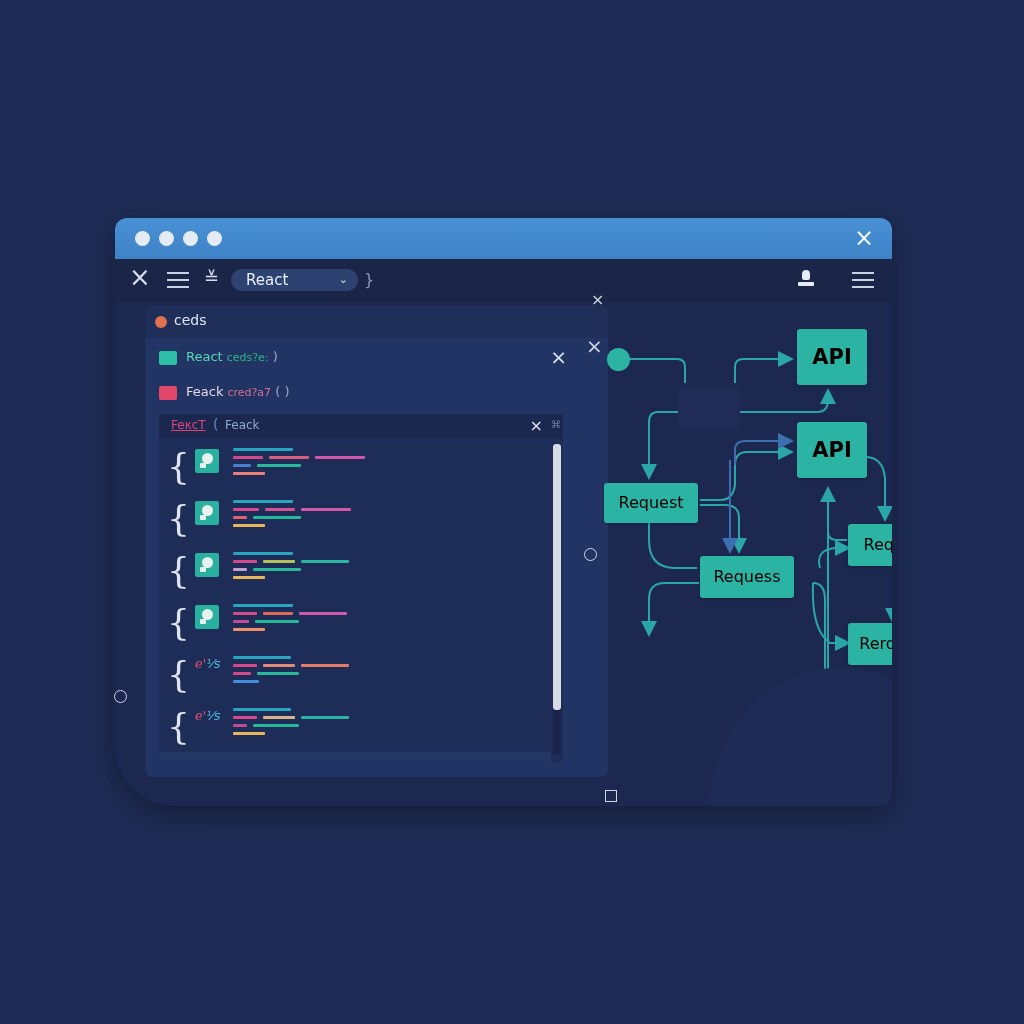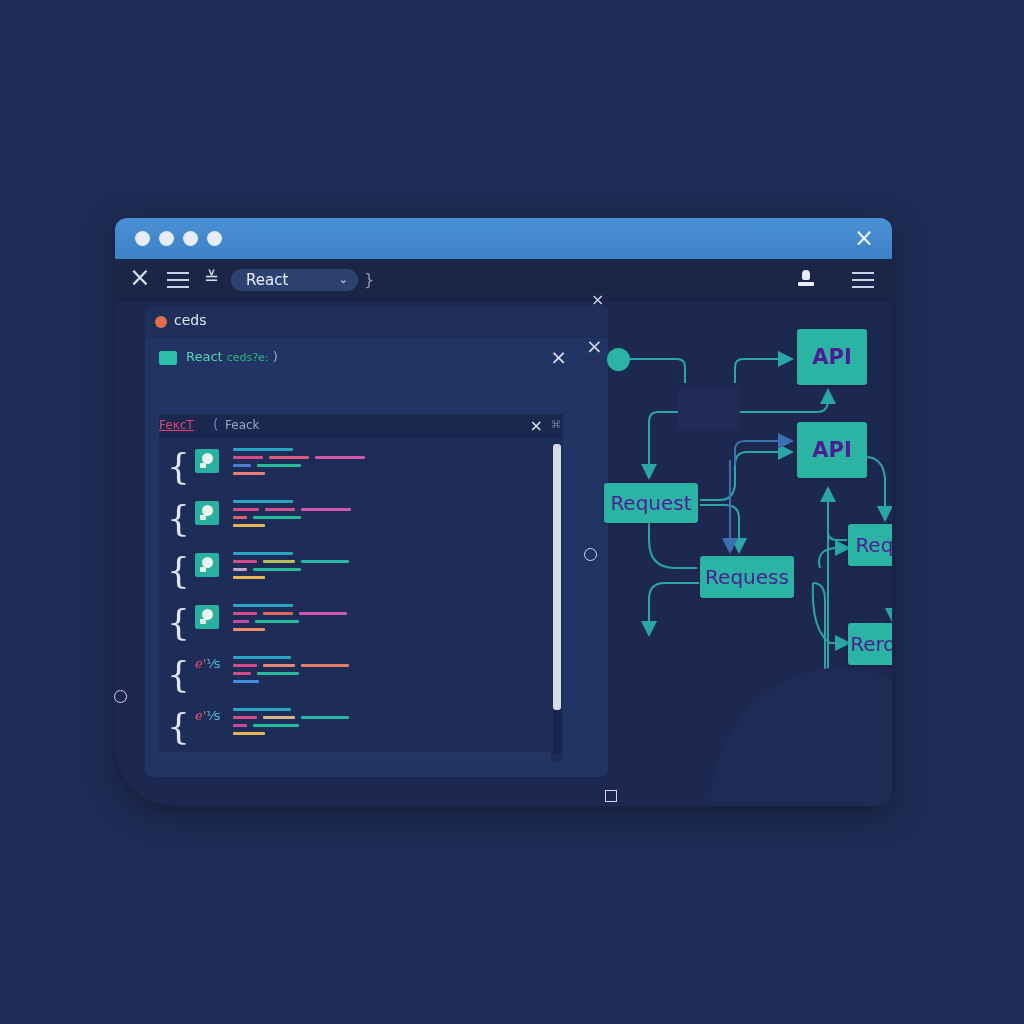--- a/index.html
+++ b/index.html
@@ -61,45 +61,45 @@
   .file-sq { position: absolute; left: 2px; top: 5px; width: 18px; height: 14px; border-radius: 2px; }
   .file-label { position: absolute; left: 29px; top: 3px; font-size: 13px; color: #d8e1ee; }
   .file-label .sub { font-size: 11px; margin-left: 4px; }
   .file-close { position: absolute; right: 0; top: 0; color: #d8e0ec; font-size: 20px; line-height: 22px; cursor: pointer; }
 
   .editor {
     position: absolute; left: 14px; top: 108px; width: 404px; height: 348px;
     background: #1e2d58; border-radius: 2px;
   }
   .editor-tab { position: absolute; left: 0; top: 0; right: 0; height: 24px; background: #1a2850; }
-  .editor-tab .t1 { position: absolute; left: 0; top: 4px; color: #e0457a; font-size: 12px; text-decoration: underline; }
+  .editor-tab .t1 { position: absolute; left: 12px; top: 4px; color: #e0457a; font-size: 12px; text-decoration: underline; }
   .editor-tab .t2 { position: absolute; left: 54px; top: 2px; color: #5d8fd0; font-size: 14px; }
   .editor-tab .t3 { position: absolute; left: 66px; top: 4px; color: #93a7c8; font-size: 12px; }
   .editor-tab .x1 { position: absolute; right: 20px; top: 2px; color: #dce4f0; font-size: 16px; cursor: pointer; }
   .editor-tab .x2 { position: absolute; right: 2px; top: 5px; color: #6d7ea3; font-size: 10px; }
   .scrollbar { position: absolute; right: 2px; top: 30px; width: 8px; height: 310px; background: #18244a; cursor: pointer; }
   .scroll-thumb { position: absolute; left: 0; top: 0; width: 8px; height: 266px; background: #d6dbe6; border-radius: 3px; }
   .hscroll { position: absolute; left: 0; bottom: 0; right: 12px; height: 10px; background: #243764; }
   .block { position: absolute; left: 8px; width: 380px; height: 50px; }
   .brace { position: absolute; left: 0; top: 0; color: #dfe6f2; font-size: 36px; line-height: 46px; font-family: "DejaVu Serif", serif; }
   .thumb-ic { position: absolute; left: 28px; top: 5px; width: 24px; height: 24px; background: #2ab09e; border-radius: 2px; }
   .thumb-ic::before { content: ""; position: absolute; left: 7px; top: 4px; width: 11px; height: 11px; background: #e8f3ef; border-radius: 50%; }
   .thumb-ic::after { content: ""; position: absolute; left: 5px; top: 14px; width: 6px; height: 5px; background: #e8f3ef; border-radius: 1px; }
   .glyph-ic { position: absolute; left: 28px; top: 4px; font-size: 13px; }
   .glyph-ic .a { color: #e05070; }
-  .glyph-ic .b { color: #4db8d8; }
+  .glyph-ic .b { color: #4db8d8; font-style: italic; }
   .bar { position: absolute; height: 3px; border-radius: 1px; }
 
   .canvas { position: absolute; left: 470px; top: 82px; width: 307px; height: 506px; }
   .node {
-    position: absolute; background: #2bb3a3; color: #4c1d95; border-radius: 3px;
+    position: absolute; background: #2bb3a3; color: #000000; border-radius: 3px;
     text-align: center; cursor: pointer; box-shadow: 0 1px 3px rgba(0,0,0,0.25);
   }
   .node.api { font-size: 21px; font-weight: bold; }
-  .node.req { font-size: 20px; }
+  .node.req { font-size: 16px; }
   .ghost { position: absolute; background: #202c55; border-radius: 2px; }
   .circ { position: absolute; border-radius: 50%; }
   .server { position: absolute; left: 130px; width: 90px; height: 24px; background: #3d7fcf; border-radius: 2px; cursor: pointer; }
   .server .grid { position: absolute; left: 7px; top: 6px; width: 12px; height: 12px; }
   .server .grid i { position: absolute; width: 5px; height: 5px; background: #16305e; }
   .server .lines { position: absolute; left: 24px; top: 7px; width: 44px; }
   .server .lines span { display: block; height: 2px; background: #16305e; margin-bottom: 3px; }
   .server .led { position: absolute; right: 8px; top: 6px; width: 3px; height: 3px; border-radius: 50%; background: #16305e; }
   svg.wires { position: absolute; left: 0; top: 0; }
 
@@ -149,20 +149,27 @@
 
     <div class="file-row" style="top:40px;">
       <div class="file-sq" style="background:#2cbfa6"></div>
       <div class="file-label">
         <span style="color:#56d6b2">React</span><span class="sub" style="color:#2bb880">ceds?e:</span>
         <span style="color:#9aa8c4">)</span>
       </div>
       <div class="file-close">×</div>
     </div>
 
+    <div class="file-row" style="top:75px;">
+      <div class="file-sq" style="background:#e0466a"></div>
+      <div class="file-label">
+        <span style="color:#e3d9e2">Feack</span><span class="sub" style="color:#d07090">cred?a7</span>
+        <span style="color:#9aa8c4">( )</span>
+      </div>
+    </div>
 
     <div class="editor">
       <div class="editor-tab">
         <span class="t1">FeκcT</span>
         <span class="t2">(</span>
         <span class="t3">Feack</span>
         <span class="x1">×</span>
         <span class="x2">⌘</span>
       </div>
 

